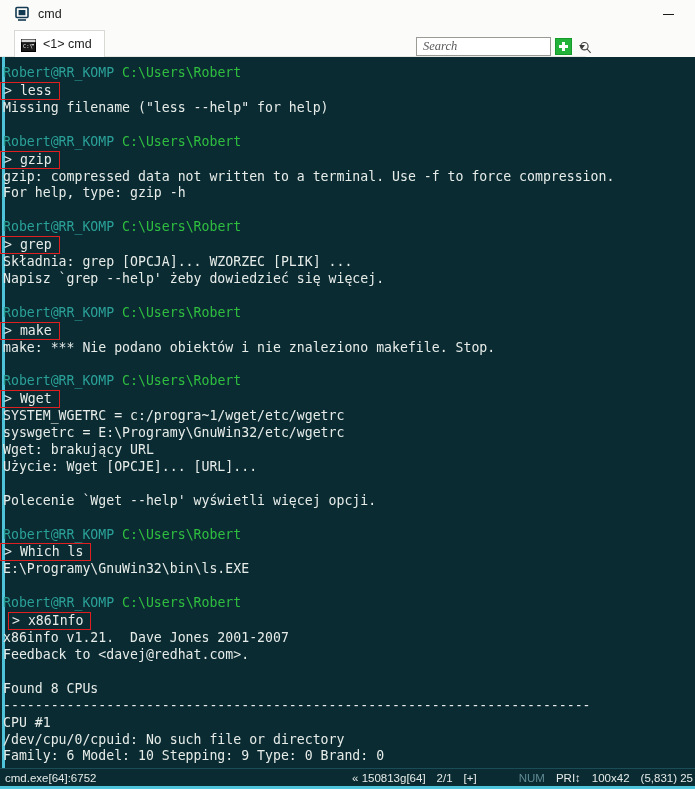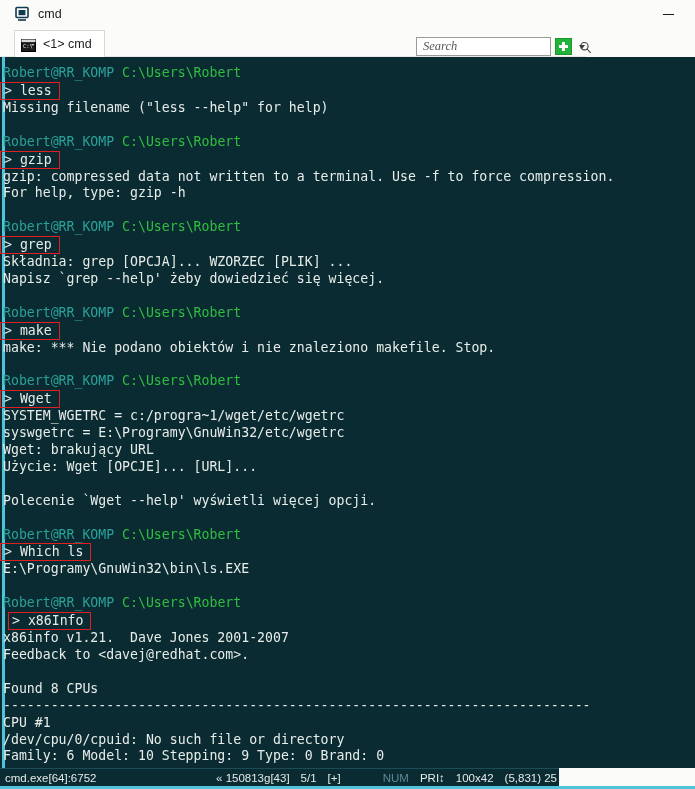--- a/index.html
+++ b/index.html
@@ -110,21 +110,21 @@
     color:#e6ece8;
     line-height:15px;
     position:relative;
     top:0px;
   }
   .cmdbox.indent { margin-left:8px; }
   .blank { height:16.9px; }
 
   
   .statusbar {
-    position:absolute; left:0; top:768px; width:559px; height:18px;
+    position:absolute; left:0; top:768px; width:695px; height:18px;
     background:#0b2b33;
     border-top:1px solid #1b4d59;
     display:flex; align-items:center;
     font-family:"Liberation Sans", sans-serif;
     font-size:11.5px; color:#e4eae7;
   }
   .st-left { padding-left:5px; white-space:nowrap; }
   .st-right { margin-left:auto; display:flex; align-items:center; gap:11px; padding-right:2px; white-space:nowrap; }
   .st-muted { color:#5f8a92;margin-left:31px; }
   .st-cell { }
@@ -192,22 +192,22 @@
   </div>
 
   <div class="terminal">
     <div class="term-marker"></div>
     <div class="term-body" id="term-body"><div class="line"><span class="c-host">Robert@RR_KOMP</span> <span class="c-path">C:\Users\Robert</span></div><div class="cmdline"><span class="cmdbox">&gt; less</span></div><div class="line c-out">Missing filename ("less --help" for help)</div><div class="blank"></div><div class="line"><span class="c-host">Robert@RR_KOMP</span> <span class="c-path">C:\Users\Robert</span></div><div class="cmdline"><span class="cmdbox">&gt; gzip</span></div><div class="line c-out">gzip: compressed data not written to a terminal. Use -f to force compression.</div><div class="line c-out">For help, type: gzip -h</div><div class="blank"></div><div class="line"><span class="c-host">Robert@RR_KOMP</span> <span class="c-path">C:\Users\Robert</span></div><div class="cmdline"><span class="cmdbox">&gt; grep</span></div><div class="line c-out">Składnia: grep [OPCJA]... WZORZEC [PLIK] ...</div><div class="line c-out">Napisz `grep --help' żeby dowiedzieć się więcej.</div><div class="blank"></div><div class="line"><span class="c-host">Robert@RR_KOMP</span> <span class="c-path">C:\Users\Robert</span></div><div class="cmdline"><span class="cmdbox">&gt; make</span></div><div class="line c-out">make: *** Nie podano obiektów i nie znaleziono makefile. Stop.</div><div class="blank"></div><div class="line"><span class="c-host">Robert@RR_KOMP</span> <span class="c-path">C:\Users\Robert</span></div><div class="cmdline"><span class="cmdbox">&gt; Wget</span></div><div class="line c-out">SYSTEM_WGETRC = c:/progra~1/wget/etc/wgetrc</div><div class="line c-out">syswgetrc = E:\Programy\GnuWin32/etc/wgetrc</div><div class="line c-out">Wget: brakujący URL</div><div class="line c-out">Użycie: Wget [OPCJE]... [URL]...</div><div class="blank"></div><div class="line c-out">Polecenie `Wget --help' wyświetli więcej opcji.</div><div class="blank"></div><div class="line"><span class="c-host">Robert@RR_KOMP</span> <span class="c-path">C:\Users\Robert</span></div><div class="cmdline"><span class="cmdbox">&gt; Which ls</span></div><div class="line c-out">E:\Programy\GnuWin32\bin\ls.EXE</div><div class="blank"></div><div class="line"><span class="c-host">Robert@RR_KOMP</span> <span class="c-path">C:\Users\Robert</span></div><div class="cmdline"><span class="cmdbox indent">&gt; x86Info</span></div><div class="line c-out">x86info v1.21.  Dave Jones 2001-2007</div><div class="line c-out">Feedback to &lt;davej@redhat.com&gt;.</div><div class="blank"></div><div class="line c-out">Found 8 CPUs</div><div class="line c-out">--------------------------------------------------------------------------</div><div class="line c-out">CPU #1</div><div class="line c-out">/dev/cpu/0/cpuid: No such file or directory</div><div class="line c-out">Family: 6 Model: 10 Stepping: 9 Type: 0 Brand: 0</div></div>
   </div>
 
   <div class="statusbar">
     <span class="st-left">cmd.exe[64]:6752</span>
     <div class="st-right">
-      <span class="st-cell">« 150813g[43]</span>
-      <span class="st-cell">5/1</span>
+      <span class="st-cell">« 150813g[64]</span>
+      <span class="st-cell">2/1</span>
       <span class="st-cell">[+]</span>
       <span class="st-cell st-muted">NUM</span>
       <span class="st-cell">PRI↕</span>
       <span class="st-cell">100x42</span>
       <span class="st-cell">(5,831) 25</span>
     </div>
   </div>
   <div class="bottom-strip"></div>
 
 </div>

